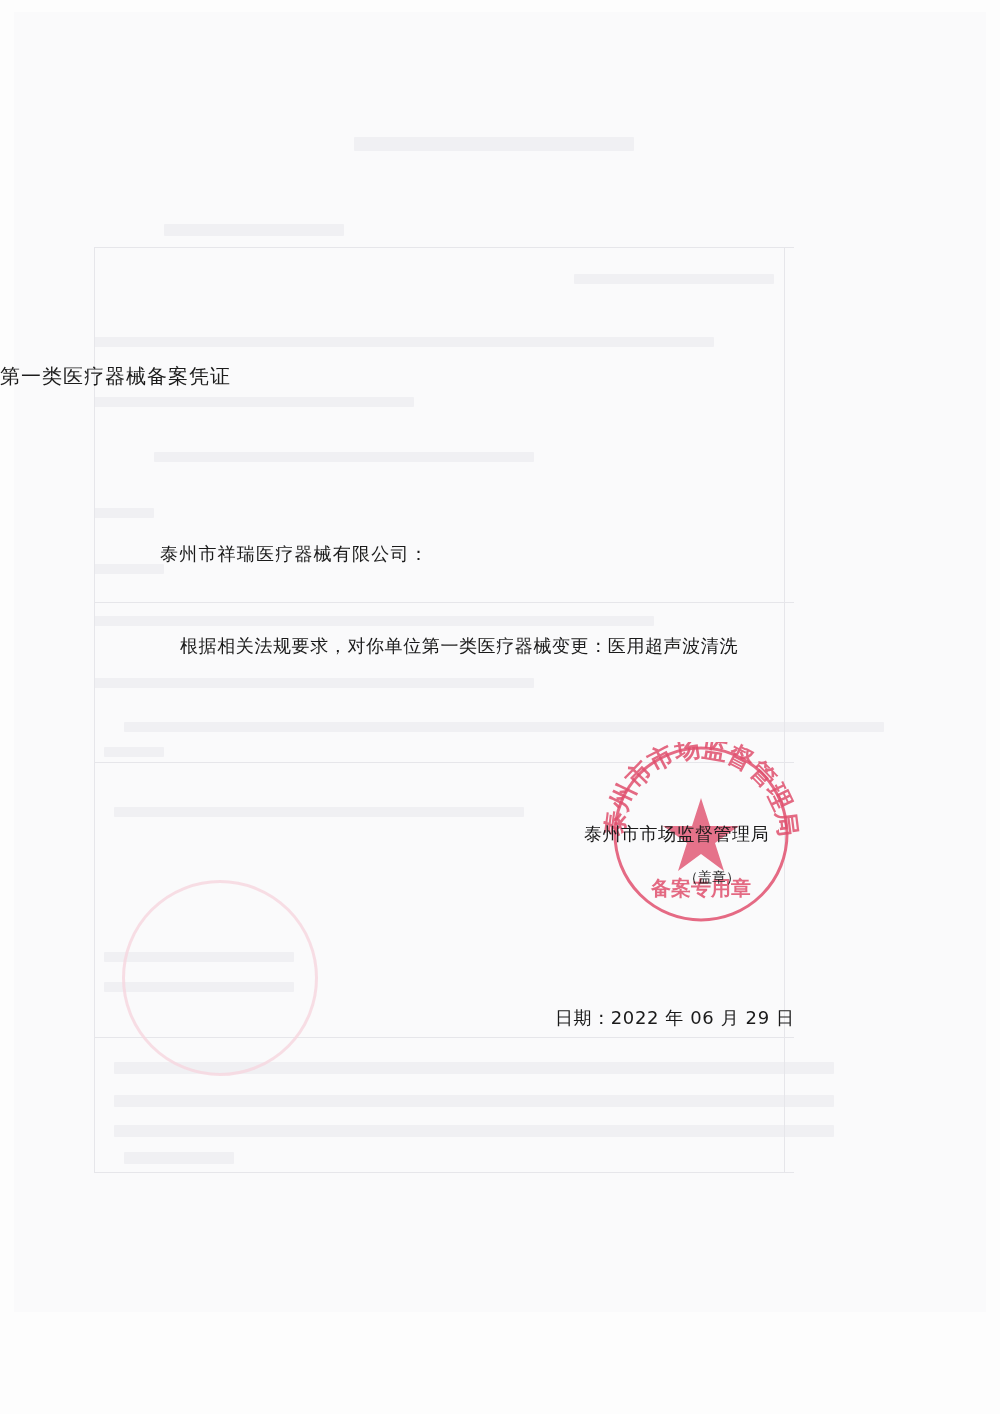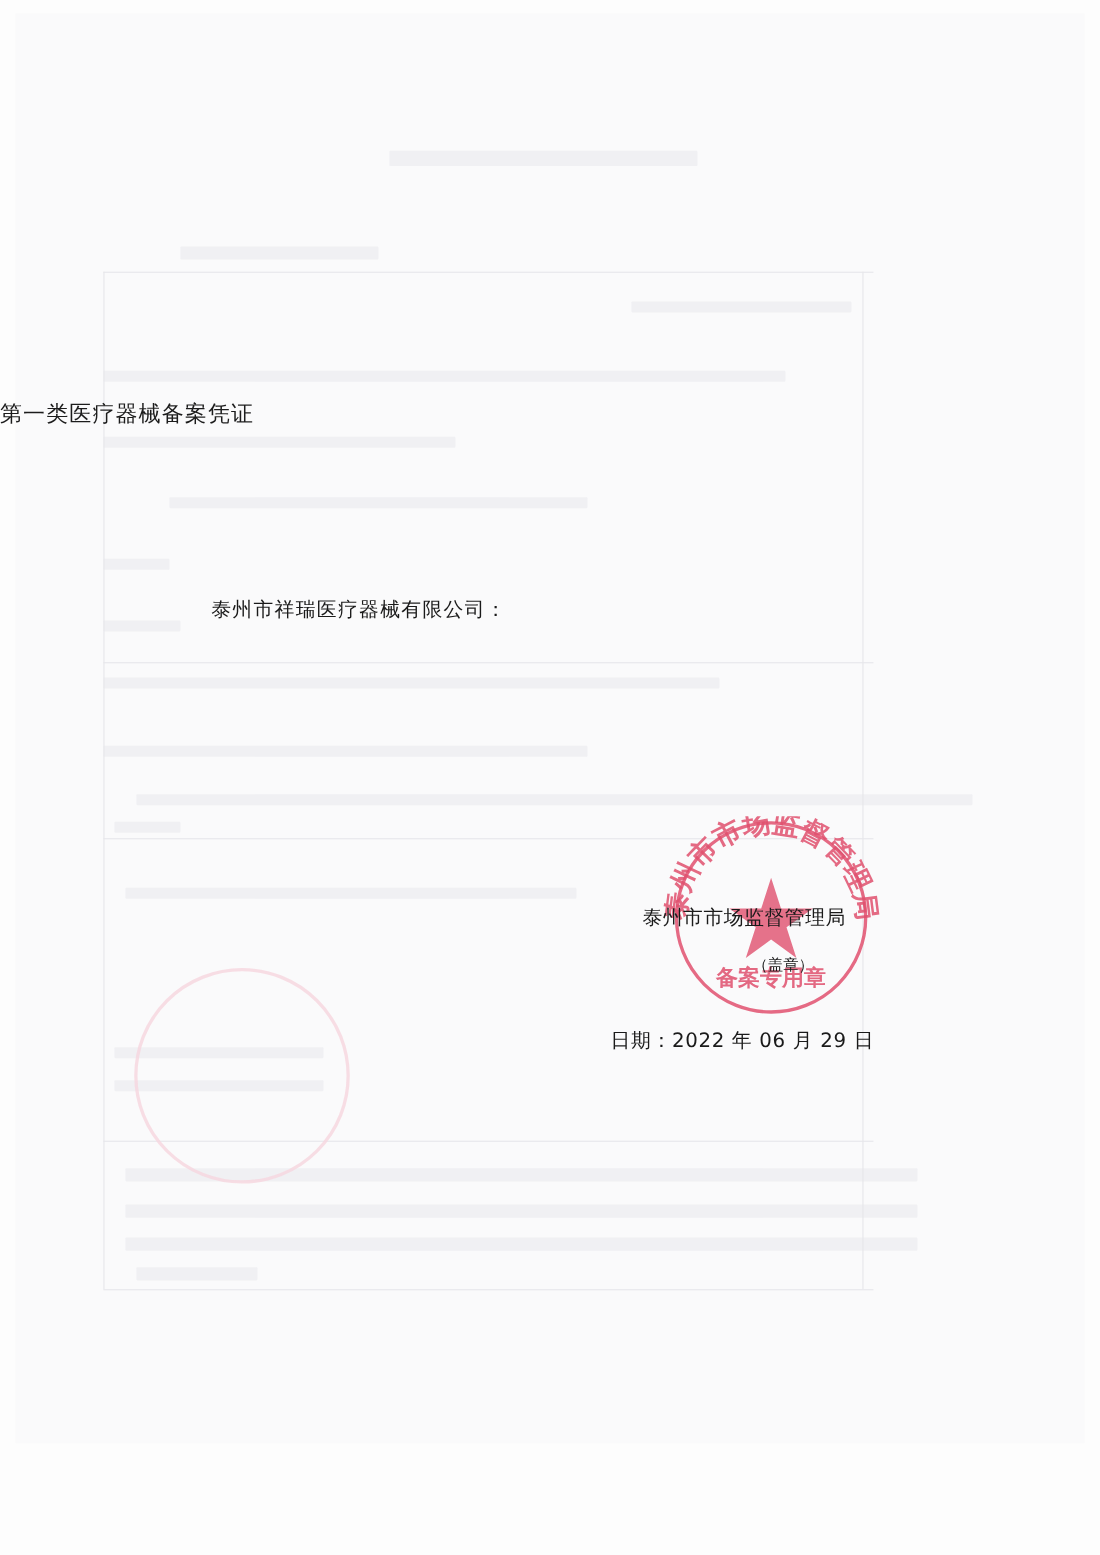--- a/index.html
+++ b/index.html
@@ -54,21 +54,20 @@
       text-align: left;
       font-size: 20px;
       letter-spacing: 1px;
       color: #1c1c1c;
     }
     .addressee {
       position: absolute;
       left: 160px; top: 542px;
       font-size: 18px;
       letter-spacing: 1.2px;
-      margin-left: 32px;
     }
     .body-text {
       position: absolute;
       left: 160px; top: 622px;
       width: 650px;
       font-size: 18px;
       line-height: 48px;
       letter-spacing: 0.6px;
     }
     .body-text .indent {
@@ -83,21 +82,21 @@
       z-index: 3;
     }
     .seal-note {
       position: absolute;
       left: 684px; top: 869px;
       font-size: 14px;
       z-index: 3;
     }
     .date {
       position: absolute;
-      left: 555px; top: 934px;
+      left: 555px; top: 1006px;
       font-size: 18px;
       letter-spacing: 0.6px;
     }
     .stamp {
       position: absolute;
       left: 598px; top: 742px;
       width: 206px; height: 182px;
       z-index: 2;
     }
   </style>
@@ -135,20 +134,21 @@
   <div class="bleed-line-v" style="left:770px;top:235px;height:925px;"></div>
 
   <div class="ghost-stamp"></div>
 </div>
 
 <div class="title">第一类医疗器械备案凭证</div>
 
 <div class="addressee">泰州市祥瑞医疗器械有限公司：</div>
 
 <div class="body-text">
+  <div><span class="indent"></span><span>根据相关法规要求，对你单位第一类医疗器械变更：医用超声波清洗</span></div>
 </div>
 
 <svg class="stamp" viewBox="0 0 206 182">
   <defs>
     <path id="arcPath" d="M 30 120 A 78 78 0 1 1 176 120"></path>
   </defs>
   <circle cx="103" cy="92" r="86" fill="none" stroke="#e0506e" stroke-width="3" opacity="0.85"></circle>
   <text font-size="25" fill="#e0506e" opacity="0.85" font-family="DejaVu Sans, sans-serif" font-weight="bold">
     <textPath href="#arcPath" startOffset="50%" text-anchor="middle" id="arcText">泰州市市场监督管理局</textPath>
   </text>

